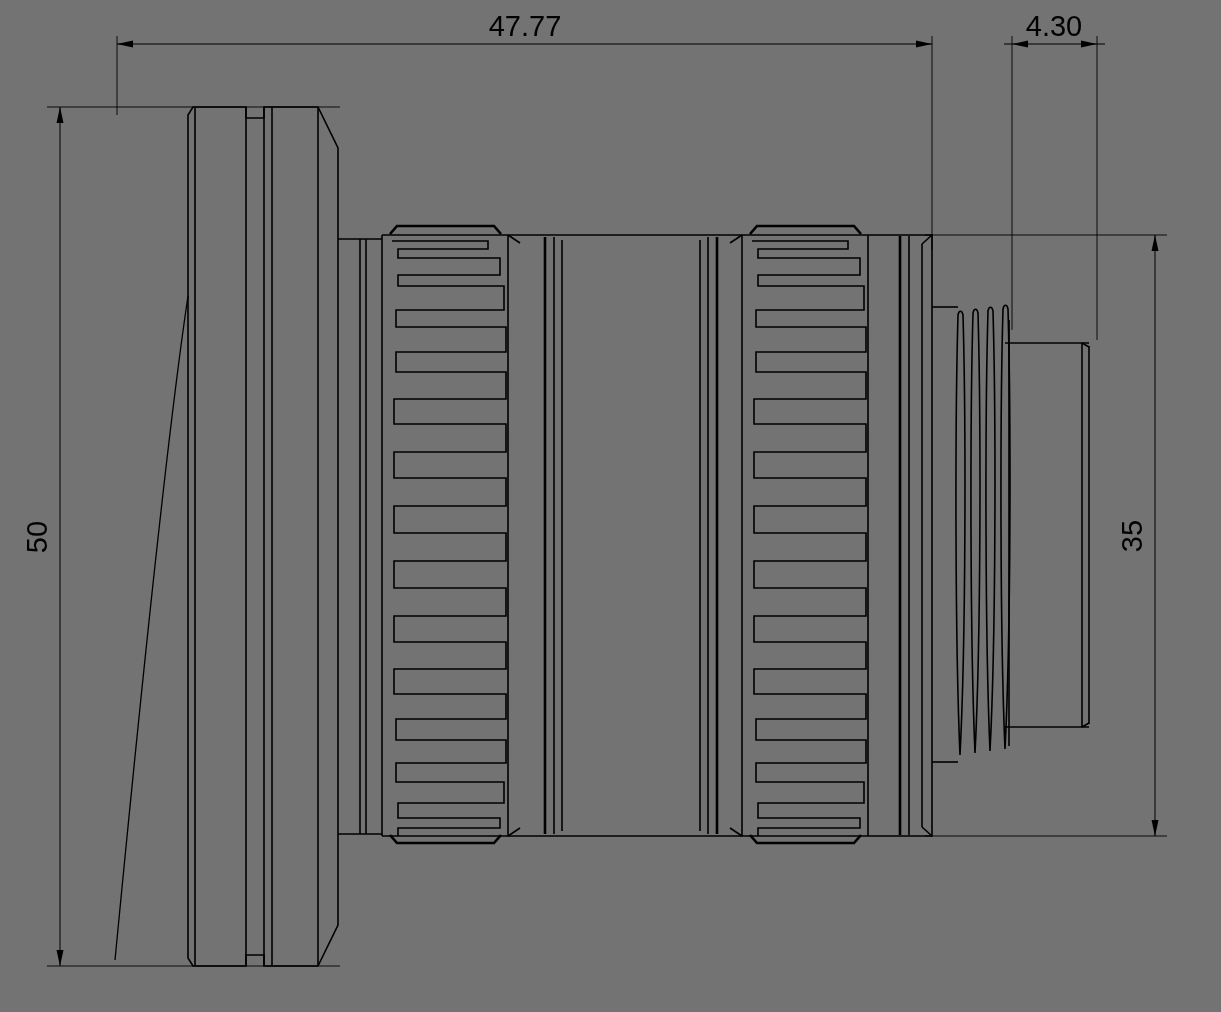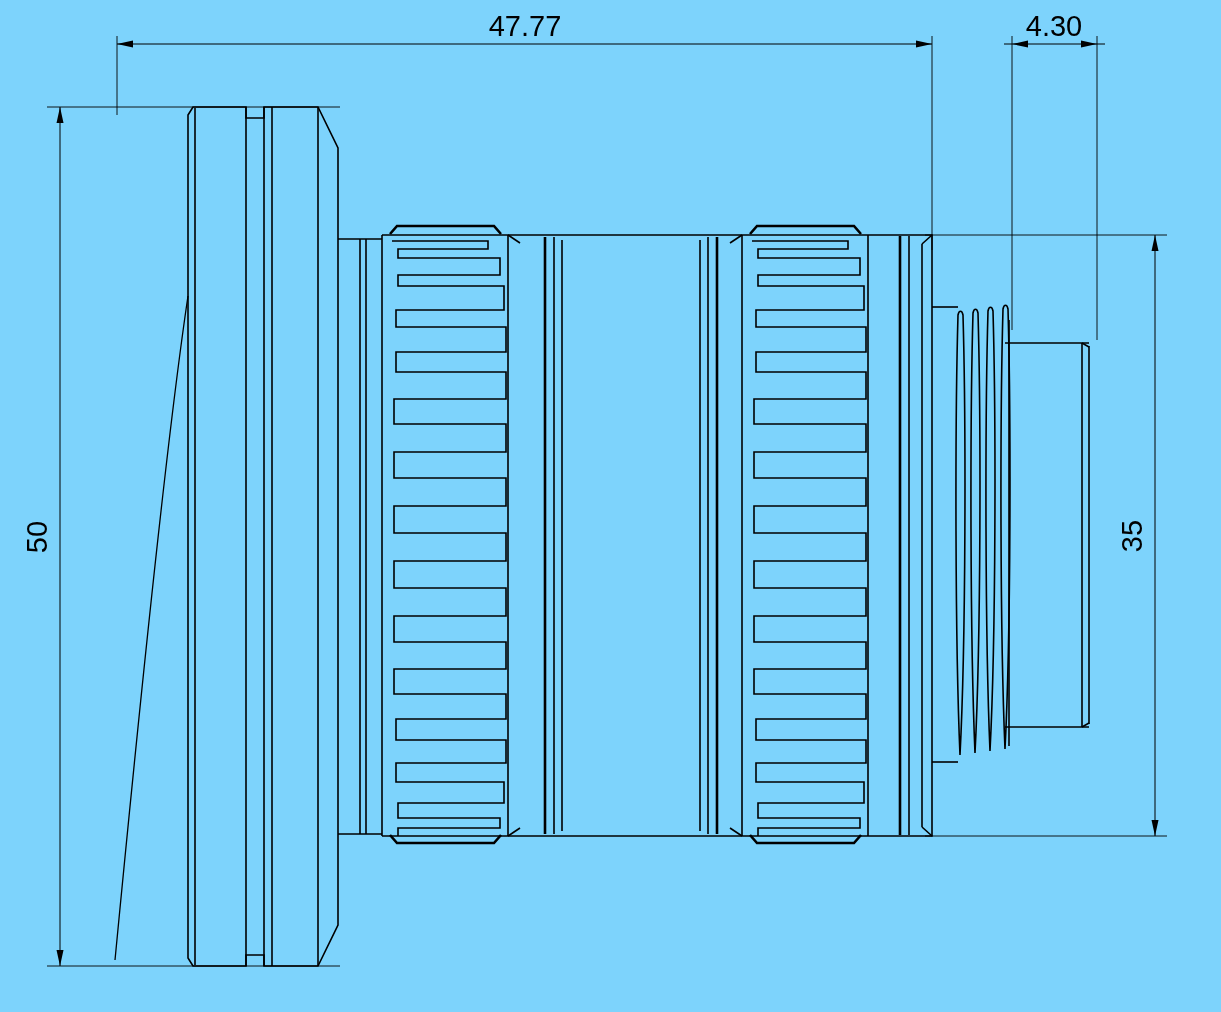--- a/index.html
+++ b/index.html
@@ -11,21 +11,21 @@
   body {
     width: 1221px;
     height: 1012px;
     font-family: "Liberation Sans", sans-serif;
     overflow: hidden;
   }
   #drawing-root {
     position: relative;
     width: 1221px;
     height: 1012px;
-    background: #7dd3fc;
+    background: #737373;
   }
   svg#cad {
     display: block;
     width: 1221px;
     height: 1012px;
   }
   .obj {
     fill: none;
     stroke: #000000;
     stroke-width: 1.6;

